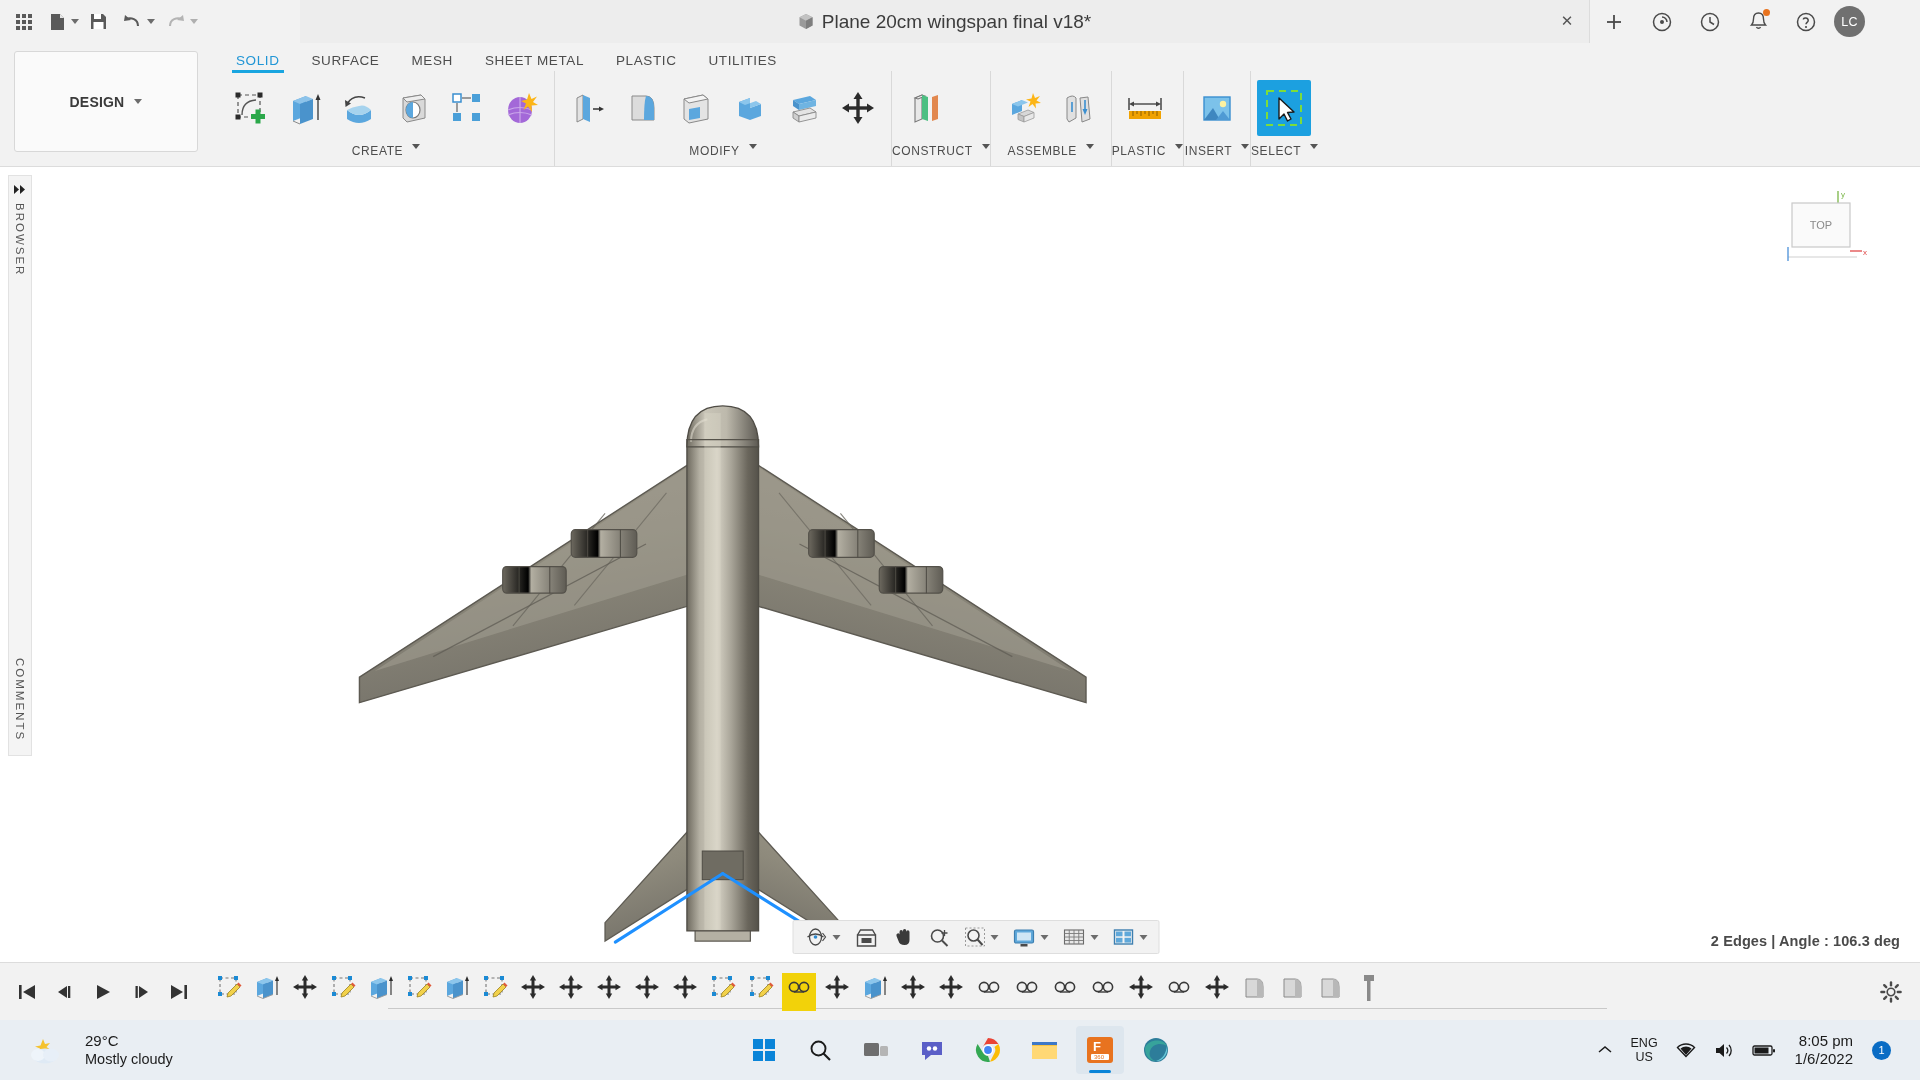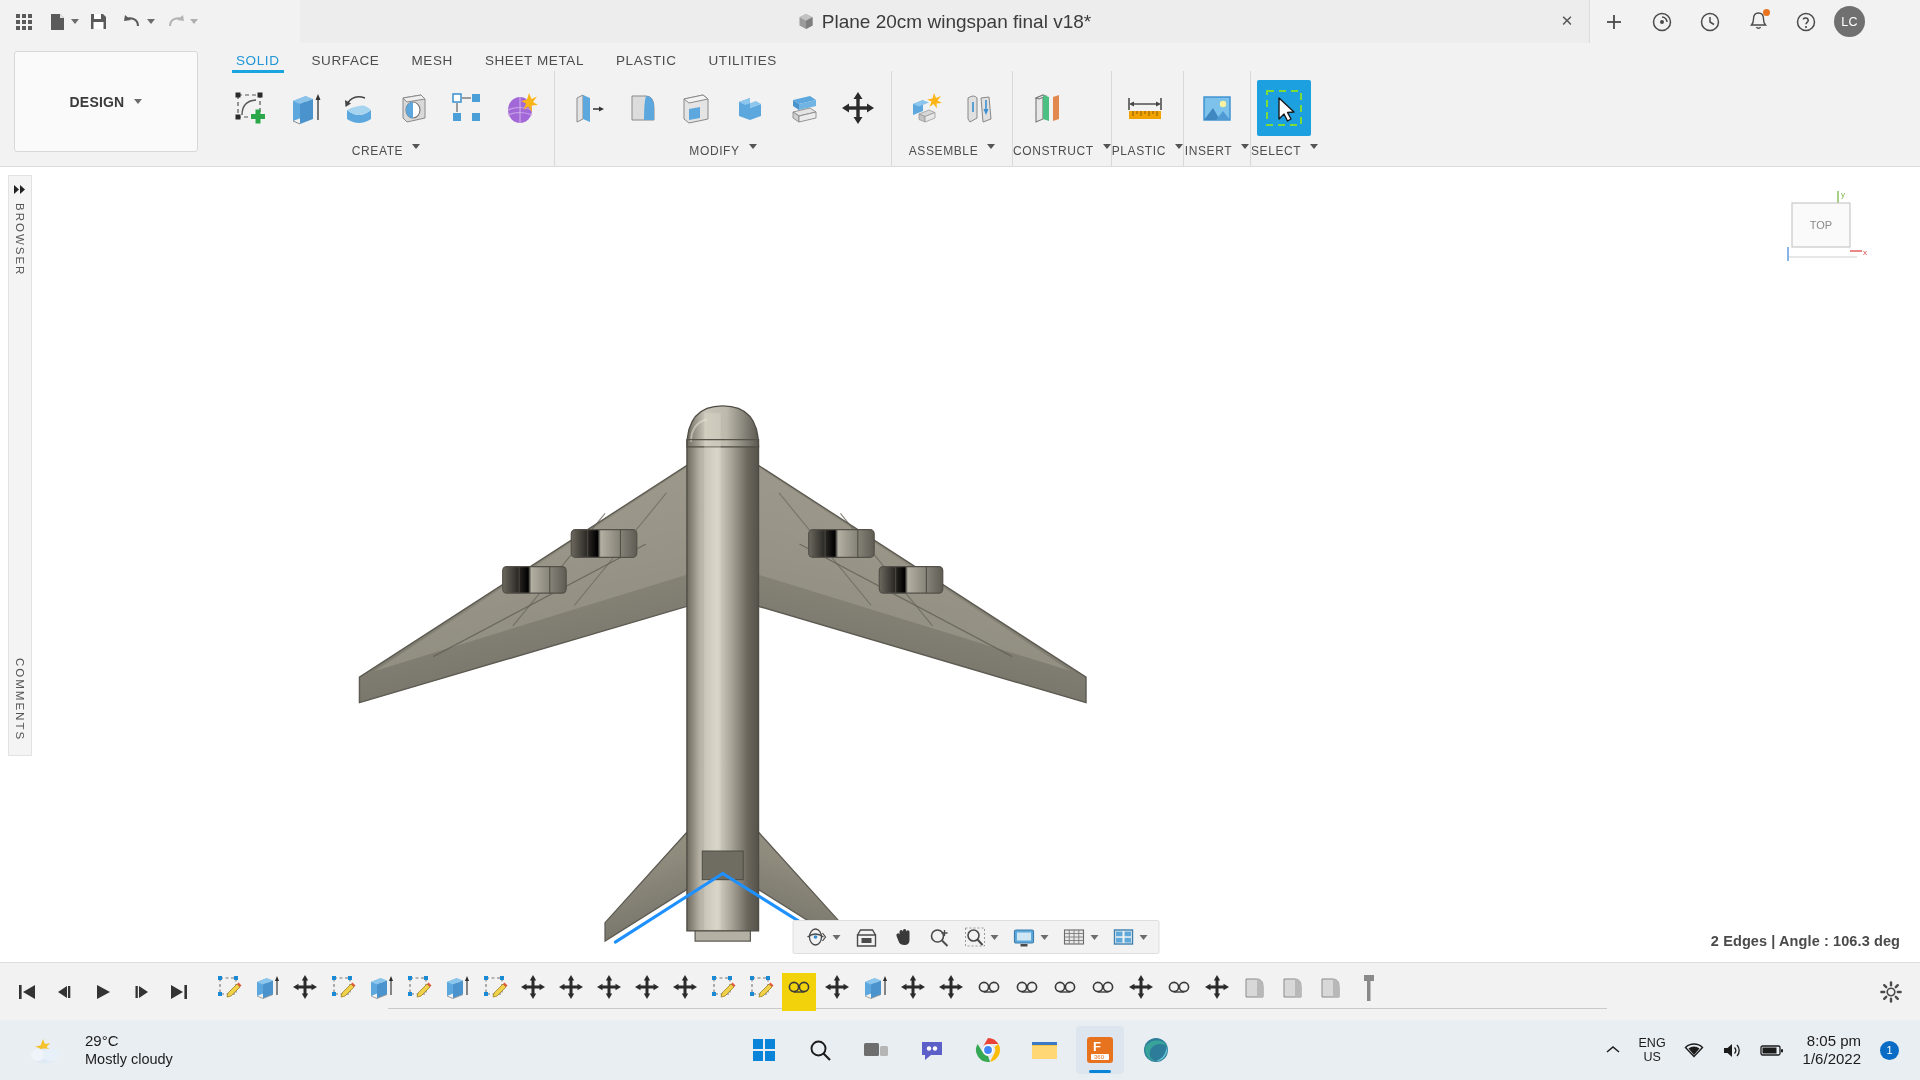--- a/index.html
+++ b/index.html
@@ -191,21 +191,21 @@
   .tb-app {
     width: 48px; height: 48px; display: flex; align-items: center; justify-content: center;
     position: relative; border-radius: 4px;
   }
   .tb-app.active::after {
     content: ""; position: absolute; bottom: 1px; left: 13px; width: 22px; height: 3px;
     background: #0a84d8; border-radius: 2px;
   }
   .tb-app.active { background: #dde6ee; }
   .tray {
-    position: absolute; right: 0; display: flex; align-items: center; gap: 0; padding-right: 12px;
+    position: absolute; right: 8px; display: flex; align-items: center; gap: 0; padding-right: 12px;
   }
   .tray-item { padding: 0 9px; display: flex; align-items: center; color: #1b1b1b; }
   .tray-lang { font-size: 12.5px; line-height: 1.15; text-align: center; color: #1b1b1b; }
   .tray-clock { font-size: 15px; line-height: 1.2; text-align: right; color: #1b1b1b; padding: 0 10px; }
   .notif-badge {
     width: 19px; height: 19px; border-radius: 50%; background: #0a6cc4; color: #fff;
     font-size: 11px; display: flex; align-items: center; justify-content: center;
   }
 </style>
 </head>
@@ -449,57 +449,57 @@
           <div class="panel-title">
             <span>MODIFY</span>
             <span class="caret"></span>
           </div>
         </div>
 
         <div class="panel">
           <div class="panel-icons">
             <div class="ticon">
               <svg width="40" height="40" viewBox="0 0 40 40">
+                <path d="M10 10 L17 7 L17 31 L10 34 Z" fill="#e8e8e8" stroke="#777" stroke-width="1.1"></path>
+                <path d="M10 10 L17 7 L20 8 L13 11 Z" fill="#f6f6f6" stroke="#777" stroke-width="1.1"></path>
+                <path d="M17 7 L23 9 L23 33 L17 31 Z" fill="#4cbf82"></path>
+                <path d="M27 9 L33 7 L33 31 L27 33 Z" fill="#e2884f"></path>
+              </svg>
+            </div>
+          </div>
+          <div class="panel-title">
+            <span>CONSTRUCT</span>
+            <span class="caret"></span>
+          </div>
+        </div>
+
+        <div class="panel">
+          <div class="panel-icons">
+            <div class="ticon">
+              <svg width="40" height="40" viewBox="0 0 40 40">
                 <path d="M8 16 L18 12 L18 23 L8 27 Z" fill="#5ba7de"></path>
                 <path d="M8 16 L18 12 L24 14.5 L14 18.5 Z" fill="#8cc6ec"></path>
                 <path d="M14 26 L24 22 L30 24.5 L20 28.5 Z" fill="#d8d8d8" stroke="#9a9a9a" stroke-width=".8"></path>
                 <path d="M14 26 L20 28.5 L20 34 L14 31.5 Z" fill="#c4c4c4" stroke="#9a9a9a" stroke-width=".8"></path>
                 <path d="M20 28.5 L30 24.5 L30 30 L20 34 Z" fill="#e8e8e8" stroke="#9a9a9a" stroke-width=".8"></path>
                 <path d="M29 5 L31 10 L36 8 L32.5 12.5 L37 15 L31.5 15.5 L32 20.5 L28.5 16 L24.5 19 L26.5 13.5 L22 11.5 L27.5 10.5 Z" fill="#fcb516"></path>
               </svg>
             </div>
             <div class="ticon">
               <svg width="40" height="40" viewBox="0 0 40 40">
                 <path d="M9 10 Q15 6 18 10 L18 30 L11 34 L9 31 Z" fill="#e0e0e0" stroke="#888" stroke-width="1"></path>
                 <path d="M22 10 L30 9 L32 31 L24 34 Z" fill="#e0e0e0" stroke="#888" stroke-width="1"></path>
                 <line x1="14" y1="14" x2="14" y2="24" stroke="#3a8fd0" stroke-width="1.6"></line>
                 <line x1="27" y1="12" x2="27" y2="24" stroke="#3a8fd0" stroke-width="1.6"></line>
                 <path d="M27 27 L24.5 21 L29.5 21 Z" fill="#3a8fd0"></path>
               </svg>
             </div>
           </div>
           <div class="panel-title">
             <span>ASSEMBLE</span>
-            <span class="caret"></span>
-          </div>
-        </div>
-
-        <div class="panel">
-          <div class="panel-icons">
-            <div class="ticon">
-              <svg width="40" height="40" viewBox="0 0 40 40">
-                <path d="M10 10 L17 7 L17 31 L10 34 Z" fill="#e8e8e8" stroke="#777" stroke-width="1.1"></path>
-                <path d="M10 10 L17 7 L20 8 L13 11 Z" fill="#f6f6f6" stroke="#777" stroke-width="1.1"></path>
-                <path d="M17 7 L23 9 L23 33 L17 31 Z" fill="#4cbf82"></path>
-                <path d="M27 9 L33 7 L33 31 L27 33 Z" fill="#e2884f"></path>
-              </svg>
-            </div>
-          </div>
-          <div class="panel-title">
-            <span>CONSTRUCT</span>
             <span class="caret"></span>
           </div>
         </div>
 
         <div class="panel">
           <div class="panel-icons">
             <div class="ticon">
               <svg width="44" height="40" viewBox="0 0 44 40">
                 <line x1="6" y1="10" x2="6" y2="22" stroke="#444" stroke-width="1.5"></line>
                 <line x1="38" y1="10" x2="38" y2="22" stroke="#444" stroke-width="1.5"></line>

